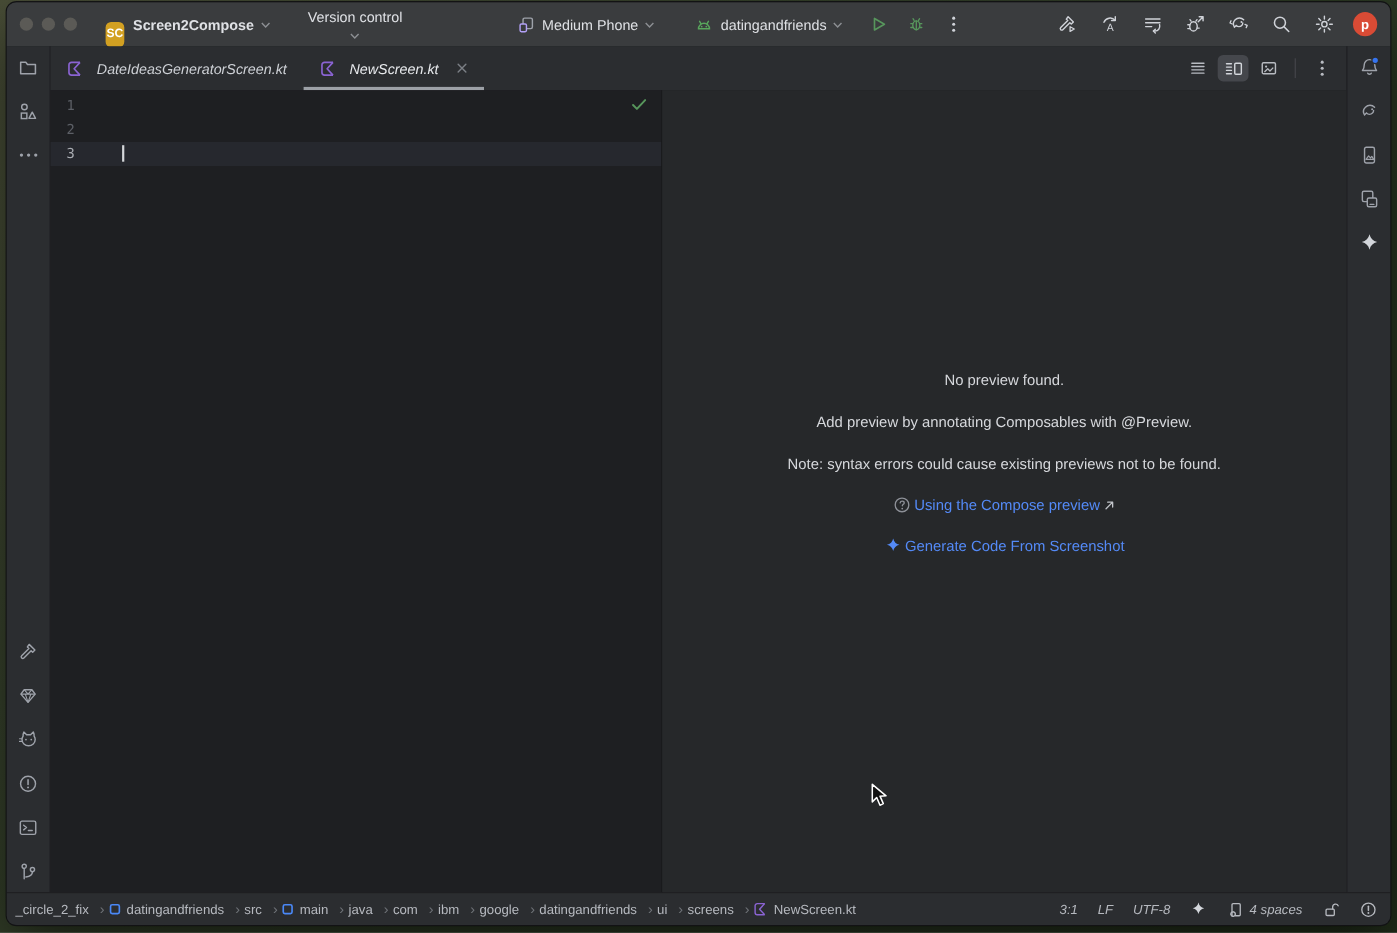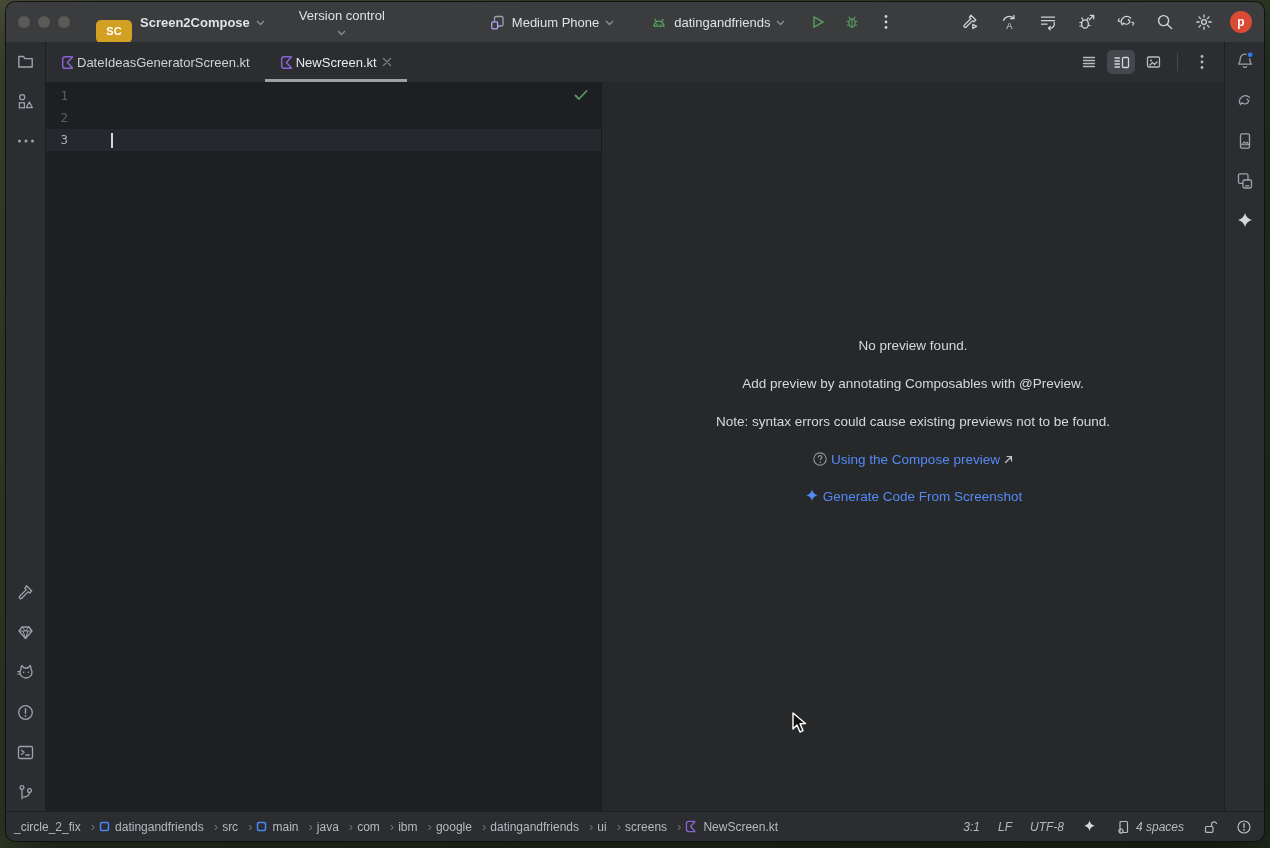--- a/index.html
+++ b/index.html
@@ -19,21 +19,21 @@
   }
   
   .titlebar {
     height:40px; flex:0 0 40px; background:#3a3c3e;
     display:flex; align-items:center; padding:0 12px;
     color:#dfe1e5; font-size:13px;
   }
   .traffic { display:flex; gap:8px; margin-right:26px; }
   .traffic span { width:12px; height:12px; border-radius:50%; background:#5b5a56; display:block; }
   .sc-badge {
-    width:36px; height:23px; border-radius:5px; background:#d2a022;
+    width:17px; height:23px; border-radius:5px; background:#d2a022;
     color:#fff; font-weight:700; font-size:11px;
     display:flex; align-items:center; justify-content:center; margin-right:8px;margin-top:18px;
   }
   .tb-item { display:flex; align-items:center; gap:6px; cursor:default; }
   .tb-label { color:#dfe1e5; }
   .tb-strong { font-weight:600; }
   .chev { opacity:.65; margin-top:1px; }
   .vc { margin-left:34px;flex-direction:column; }
   .device-sel { margin-left:104px; }
   .run-config { margin-left:36px; }
@@ -61,22 +61,22 @@
   .strip .spacer { flex:1; }
   .strip .bottom-pad { height:5px; flex:0 0 5px; }
   .center-col { flex:1; display:flex; flex-direction:column; min-width:0; }
   
   .tabrow {
     height:40px; flex:0 0 40px; background:#2b2d30;
     display:flex; align-items:stretch; font-size:13px; color:#cfd2d6;
   }
   .tabs { display:flex; }
   .tab {
-    display:flex; align-items:center; gap:1px; padding:0 15px;
-    position:relative; cursor:default; color:#ced1d6;
+    display:flex; align-items:center; gap:12px; padding:0 15px;
+    position:relative; cursor:default; color:#ced1d6;font-style:italic;
   }
   .tab.active { color:#e8eaed; }
   .tab.active::after {
     content:""; position:absolute; left:0; right:0; bottom:0; height:3px;
     background:#9ca0a6;
   }
   .tab-close { margin-left:4px; opacity:.7; }
   .tabrow-right { margin-left:auto; display:flex; align-items:center; gap:4px; padding-right:8px; }
   .view-btn { width:28px; height:24px; border-radius:5px; display:flex; align-items:center; justify-content:center; }
   .view-btn.selected { background:#45474c; }

